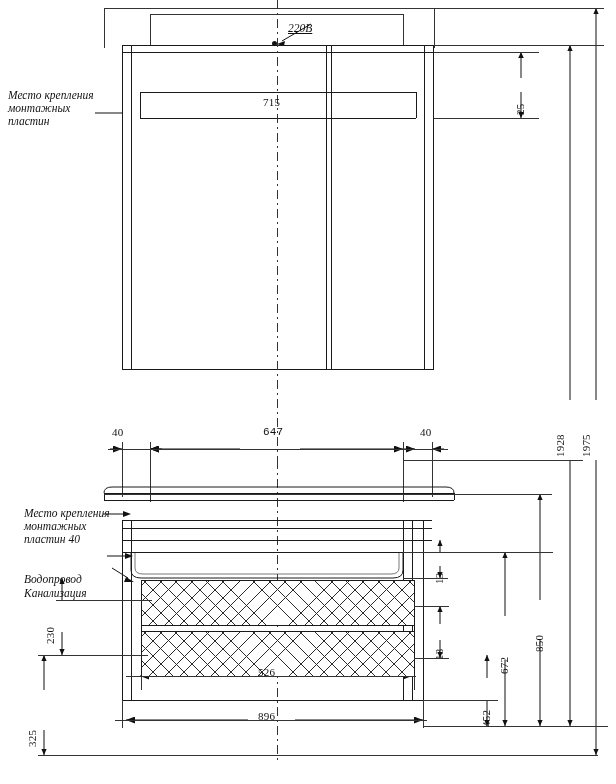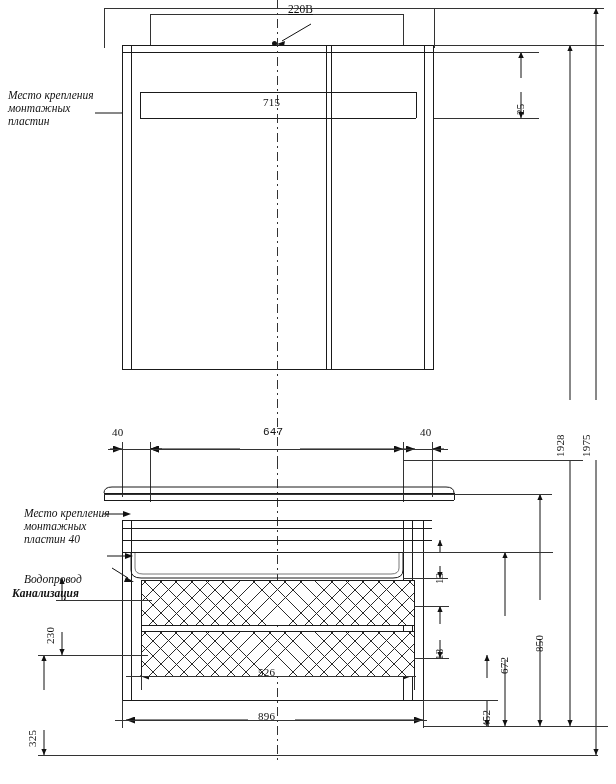--- a/index.html
+++ b/index.html
@@ -204,21 +204,21 @@
   <div class="ln h" style="left:122px; top:52px; width:312px;"></div>
   <div class="ln h" style="left:140px; top:92px; width:276px;"></div>
   <div class="ln h" style="left:140px; top:118px; width:276px;"></div>
   <div class="ln v" style="left:140px; top:92px; height:26px;"></div>
   <div class="ln v" style="left:416px; top:92px; height:26px;"></div>
 
   <div class="ln h thin" style="left:434px; top:52px; width:105px;"></div>
   <div class="ln h thin" style="left:434px; top:118px; width:105px;"></div>
 
   <div class="dot" style="left:272px; top:41px;"></div>
-  <div class="lbl-220" style="left:288px; top:3px;">220В</div>
+  <div class="lbl-220" style="left:288px; top:22px;font-style:italic;">220В</div>
 
   <div class="cl-v" style="left:277px; top:0px; height:460px;"></div>
   <div class="cl-v" style="left:277px; top:460px; height:300px;"></div>
 
   <div class="dim-txt" style="left:263px; top:96px;">715</div>
   <div class="dim-txt vert" style="left:526px; top:103px;">25</div>
 
   <div class="note" style="left:8px; top:66px; width:92px;">Место крепления
 монтажных
 пластин</div>
@@ -296,15 +296,15 @@
   <div class="dim-txt vert" style="left:492px; top:715px;">452</div>
   <div class="dim-txt vert" style="left:510px; top:662px;">672</div>
   <div class="dim-txt vert" style="left:545px; top:640px;">850</div>
   <div class="dim-txt vert" style="left:566px; top:445px;">1928</div>
   <div class="dim-txt vert" style="left:592px; top:445px;">1975</div>
 
   <div class="note" style="left:24px; top:484px; width:92px;">Место крепления
 монтажных
 пластин 40</div>
   <div class="note" style="left:24px; top:550px; width:100px;">Водопровод</div>
-  <div class="note" style="left:12px; top:564px; width:100px;font-weight:bold;">Канализация</div>
+  <div class="note" style="left:24px; top:564px; width:100px;">Канализация</div>
 
 </div>
 
 </body></html>

